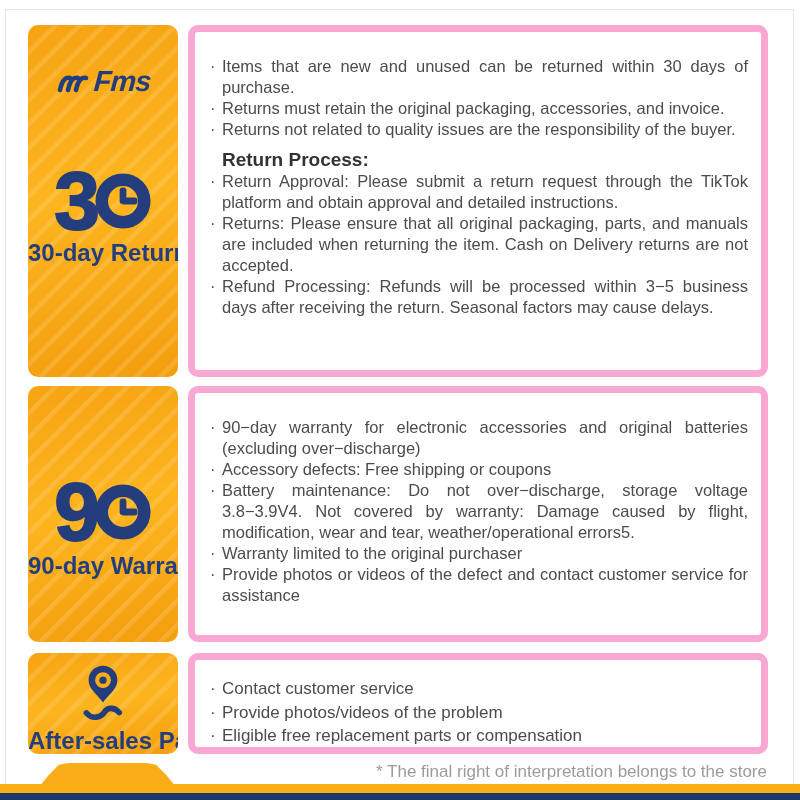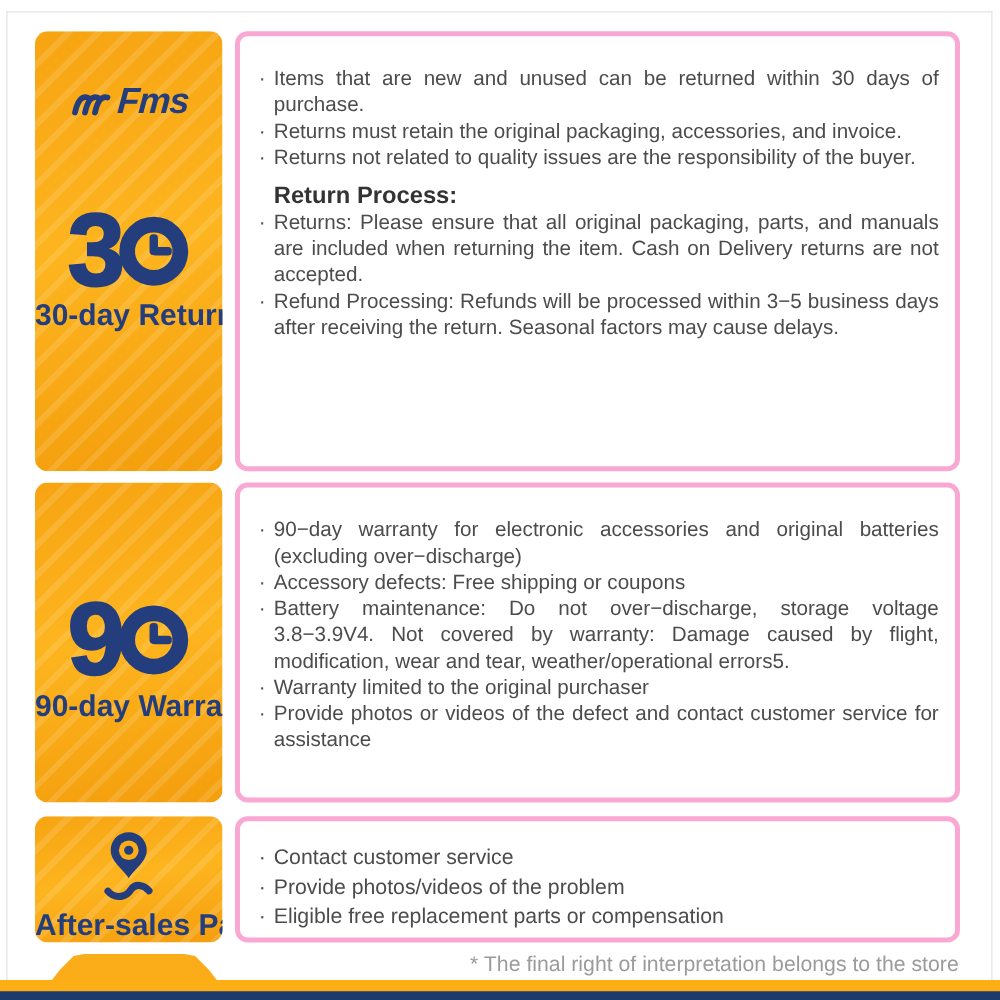--- a/index.html
+++ b/index.html
@@ -7,21 +7,21 @@
         font-family:"Liberation Sans","DejaVu Sans",sans-serif;}
   .frame{position:absolute;left:5px;top:9px;width:789px;height:776px;
          border:1px solid #e4e4e4;border-bottom:none;box-sizing:border-box;pointer-events:none;}
   .row{position:absolute;left:0;width:800px;}
   .panel{position:absolute;left:28px;width:150px;height:100%;border-radius:10px;
          background:
            repeating-linear-gradient(135deg, rgba(255,255,255,0.12) 0 5px, rgba(255,255,255,0) 5px 17px),
            linear-gradient(170deg,#f7a412 0%,#fdb51f 48%,#f49e0d 100%);
          overflow:hidden;}
   .card{position:absolute;left:188px;width:580px;height:100%;background:#fff;
-        border:4px solid #f9a8d4;border-radius:10px;box-sizing:border-box;
+        border:7px solid #f9a8d4;border-radius:10px;box-sizing:border-box;
         padding:24px 13px 10px 14px;}
   .card p.bullet{margin:0;position:relative;padding-left:13px;
         font-size:16.5px;line-height:21px;color:#4c4c4c;text-align:justify;}
   .card p.bullet::before{content:"·";position:absolute;left:1px;top:0;color:#4c4c4c;}
   .card h3.card-heading{margin:9px 0 0 0;padding-left:13px;font-size:19px;
         line-height:22px;color:#333;font-weight:bold;}
   .card.small p.bullet{font-size:17px;line-height:23.5px;}
   .card.small{padding-top:17px;}
   .logo{position:absolute;top:40px;left:0;width:100%;display:flex;align-items:center;
         justify-content:center;gap:2px;}
@@ -65,20 +65,21 @@
           <rect x="28" y="26.5" width="17" height="7" rx="3" fill="#243e7d"></rect>
         </svg>
       </div>
       <div class="panel-label" style="top:214px;">30-day Returns</div>
     </aside>
     <div class="card">
       <p class="bullet">Items that are new and unused can be returned within 30 days of purchase.</p>
       <p class="bullet">Returns must retain the original packaging, accessories, and invoice.</p>
       <p class="bullet">Returns not related to quality issues are the responsibility of the buyer.</p>
       <h3 class="card-heading">Return Process:</h3>
+      <p class="bullet">Return Approval: Please submit a return request through the TikTok platform and obtain approval and detailed instructions.</p>
       <p class="bullet">Returns: Please ensure that all original packaging, parts, and manuals are included when returning the item. Cash on Delivery returns are not accepted.</p>
       <p class="bullet">Refund Processing: Refunds will be processed within 3−5 business days after receiving the return. Seasonal factors may cause delays.</p>
     </div>
   </section>
 
   <section class="row" style="top:386px;height:256px;">
     <aside class="panel">
       <div class="badge" style="top:96px;">
         <span class="digit">9</span>
         <svg width="58" height="58" viewBox="0 0 60 60">

